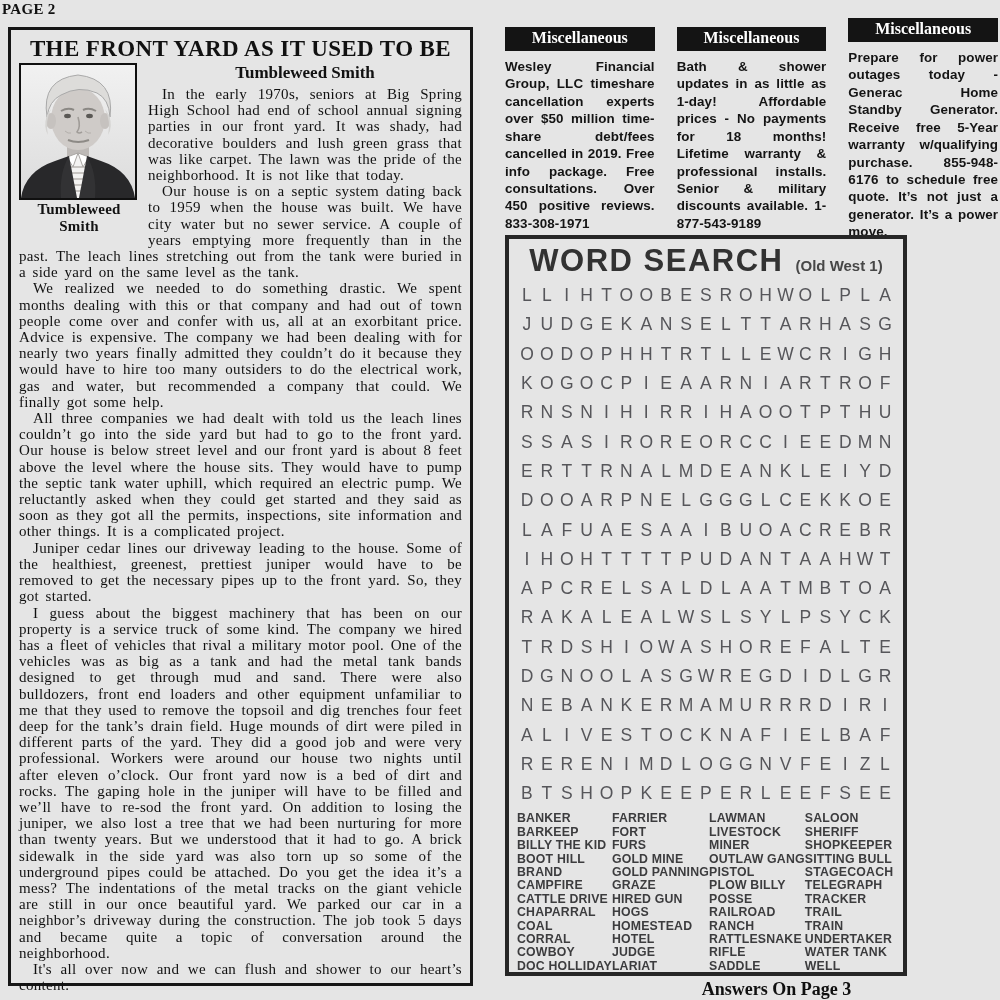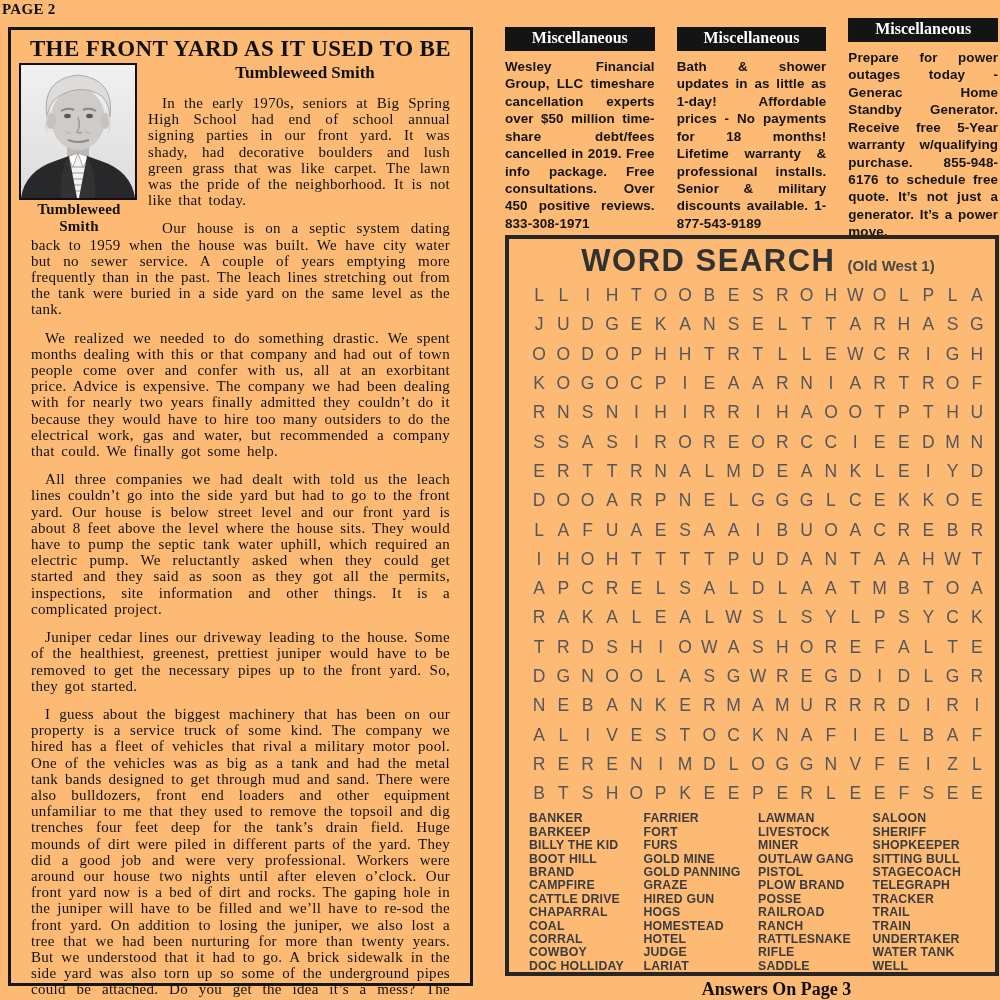--- a/index.html
+++ b/index.html
@@ -1,50 +1,50 @@
 <!DOCTYPE html>
 <html><head>
 <meta charset="utf-8">
 <style>
   html,body { margin:0; padding:0; background:#fff; }
-  .page { position:relative; width:1000px; height:1000px; background:#fdba74; overflow:hidden;
+  .page { position:relative; width:1000px; height:1000px; background:#e5e5e5; overflow:hidden;
           font-family:"Liberation Serif", serif; color:#111; }
 
   
   .topbar { position:absolute; top:1px; left:2px; right:2px; display:flex;
             justify-content:space-between; align-items:baseline; font-weight:bold; }
   .page-number { font-size:15px; letter-spacing:0.3px; }
   .masthead-group { font-size:17px; }
   .masthead-group .date { margin-left:14px; font-size:16px; }
 
   
   .article-box { position:absolute; left:8px; top:27px; width:465px; height:959px;
                  border:3px solid #161616; box-sizing:border-box; padding:3px 8px 0 8px; }
   .article-title { font-size:23px; font-weight:bold; text-align:center; margin:3px 0 0 0;
                    letter-spacing:0.4px; white-space:nowrap; }
   .byline { font-size:17px; font-weight:bold; text-align:center; margin:1px 0 3px 0; }
   .portrait { float:left; width:120px; margin:2px 9px 2px 2px; }
   .portrait svg { display:block; width:114px; height:133px; border:2px solid #101010; background:#e9e9e9; }
   .portrait figcaption { font-size:15px; font-weight:bold; text-align:center; margin-top:1px; letter-spacing:0.2px; }
-  .article-text p { font-size:15px; line-height:16.2px; text-align:justify; margin:12px;
+  .article-text p { font-size:15px; line-height:16.2px; text-align:justify; margin:0;
                     text-indent:14px; word-spacing:2.5px; letter-spacing:0.3px; }
 
   
   .right-col { position:absolute; left:505px; top:27px; width:493px; }
   .ads { display:flex; gap:22px; align-items:flex-start; }
   .ad { flex:1; }
   .ad.raised { margin-top:-9px; }
   .ad-header { background:#141414; color:#fff; font-family:"Liberation Serif", serif;
                font-weight:bold; font-size:16px; text-align:center; padding:2px 0 4px 0; }
   .ad-body { font-family:"Liberation Sans", sans-serif; font-weight:bold; font-size:13.4px;
              line-height:1.3; text-align:justify; margin-top:7px; color:#141414; letter-spacing:0.1px; }
 
   
-  .ws-box { position:absolute; left:505px; top:235px; width:494px; height:741px;
-            border:4px solid #262626; box-sizing:border-box; padding:2px 8px 0 20px; }
+  .ws-box { position:absolute; left:505px; top:235px; width:402px; height:741px;
+            border:4px solid #262626; box-sizing:border-box; padding:2px 8px 0 8px; }
   .ws-title-row { text-align:center; margin-top:2px; white-space:nowrap; }
   .ws-title { font-family:"Liberation Sans", sans-serif; font-weight:900; font-size:31px;
               letter-spacing:1.5px; color:#323232; }
   .ws-subtitle { font-family:"Liberation Sans", sans-serif; font-weight:bold; font-size:15px;
                  color:#474747; margin-left:8px; }
   .ws-grid { margin-top:2px; }
   .ws-row { display:flex; justify-content:space-between; height:29.3px; align-items:center; }
   .ws-cell { width:20px; text-align:center; font-family:"Liberation Sans", sans-serif;
              font-size:17.5px; color:#56565a; }
   .ws-words { display:flex; margin-top:4px; }
@@ -551,21 +551,21 @@
           <div class="ws-word">HOTEL</div>
           <div class="ws-word">JUDGE</div>
           <div class="ws-word">LARIAT</div>
         </div>
         <div class="ws-col">
           <div class="ws-word">LAWMAN</div>
           <div class="ws-word">LIVESTOCK</div>
           <div class="ws-word">MINER</div>
           <div class="ws-word">OUTLAW GANG</div>
           <div class="ws-word">PISTOL</div>
-          <div class="ws-word">PLOW BRAND</div>
+          <div class="ws-word">PLOW BILLY</div>
           <div class="ws-word">POSSE</div>
           <div class="ws-word">RAILROAD</div>
           <div class="ws-word">RANCH</div>
           <div class="ws-word">RATTLESNAKE</div>
           <div class="ws-word">RIFLE</div>
           <div class="ws-word">SADDLE</div>
         </div>
         <div class="ws-col">
           <div class="ws-word">SALOON</div>
           <div class="ws-word">SHERIFF</div>

